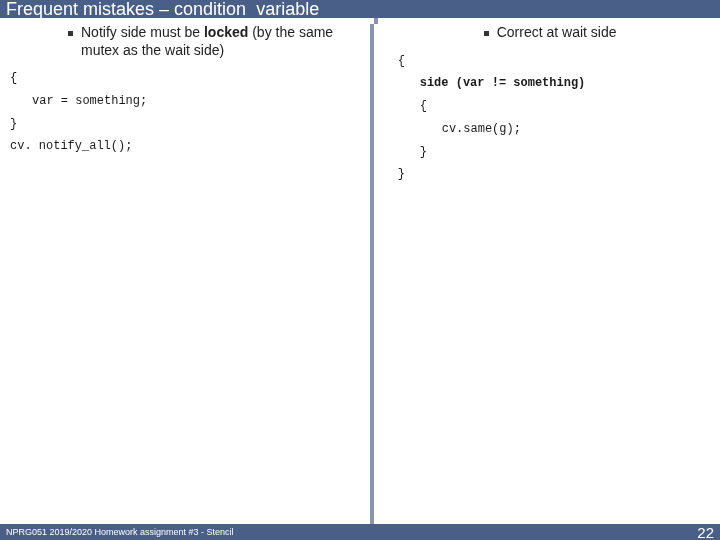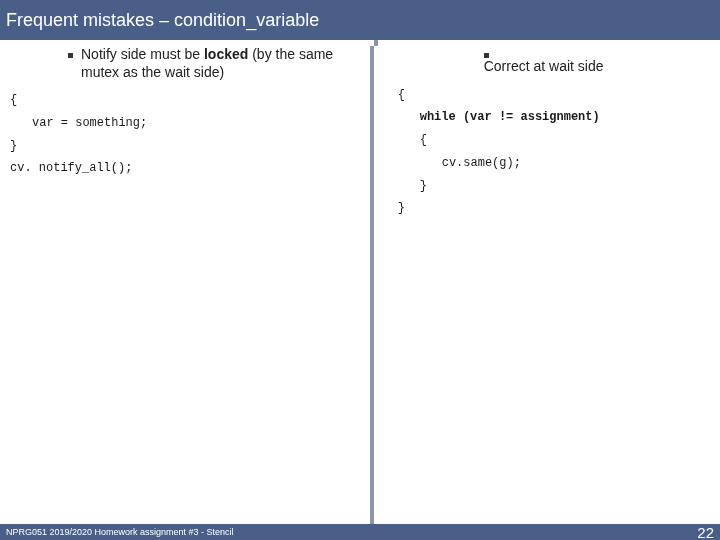--- a/index.html
+++ b/index.html
@@ -1,27 +1,27 @@
 <!DOCTYPE html>
 <html><head>
 <meta charset="utf-8">
 <style>
   * { box-sizing: border-box; margin: 0; padding: 0; }
   html, body { width: 720px; height: 540px; font-family: "Segoe UI", Tahoma, sans-serif; background: #fff; overflow: hidden; }
   .slide { width: 720px; height: 540px; position: relative; display: flex; flex-direction: column; }
-  .titlebar { background: #4a5f88; height: 40px; display: flex; align-items: center; padding-left: 6px; }
+  .titlebar { background: #4a5f88; height: 18px; display: flex; align-items: center; padding-left: 6px; }
   .titlebar-text { color: #fff; font-size: 18px; font-weight: 400; }
   .content { flex: 1; display: flex; position: relative; padding-top: 6px; }
   .col { position: relative; }
   .col-left { width: 376px; padding-left: 8px; padding-right: 8px; }
   .col-right { width: 356px; padding-left: 20px; padding-right: 8px; border-left: 4px solid #8a95ad; }
   .sep-stub { position: absolute; left: 0; top: -6px; width: 4px; height: 6px; background: #8a95ad; }
   .bullet-row { display: flex; align-items: flex-start; margin-bottom: 8px; }
   .bullet-left { padding-left: 60px; }
-  .bullet-right { padding-left: 90px; flex-direction: column; }
+  .bullet-right { padding-left: 90px; }
   .sq { width: 5px; height: 5px; background: #333; margin-top: 7px; margin-right: 8px; flex-shrink: 0; }
   .bullet-text { font-size: 14px; color: #222; line-height: 1.25; }
   .bullet-text b { font-weight: 700; }
   .codeblock { font-family: Consolas, "Courier New", monospace; font-size: 12px; color: #1a1a1a; line-height: 1.9; }
   .codeblock.left { margin-top: 6px; padding-left: 2px; }
   .codeblock.right { margin-top: 4px; padding-left: 4px; }
   .codeblock .ind1 { padding-left: 22px; display: block; }
   .codeblock .ind2 { padding-left: 44px; display: block; }
   .kw { color: #1a1a1a; font-weight: 700; }
   .footer { position: absolute; left: 0; bottom: 0; width: 100%; height: 16px; background: #4a5f88; display: flex; align-items: center; justify-content: space-between; padding: 0 6px; }
@@ -53,21 +53,21 @@
     </div>
 
     <div class="col col-right">
       <span class="sep-stub"></span>
       <div class="bullet-row bullet-right">
         <span class="sq"></span>
         <span class="bullet-text">Correct at wait side</span>
       </div>
       <div class="codeblock right">
         <span>{</span><br>
-        <span class="ind1"><span class="kw">while (var != assignment)</span></span>
+        <span class="ind1"><span class="kw">side (var != something)</span></span>
         <span class="ind1">{</span>
         <span class="ind2">cv.same(g);</span>
         <span class="ind1">}</span>
         <span>}</span>
       </div>
     </div>
 
   </div>
 
   <div class="footer">

